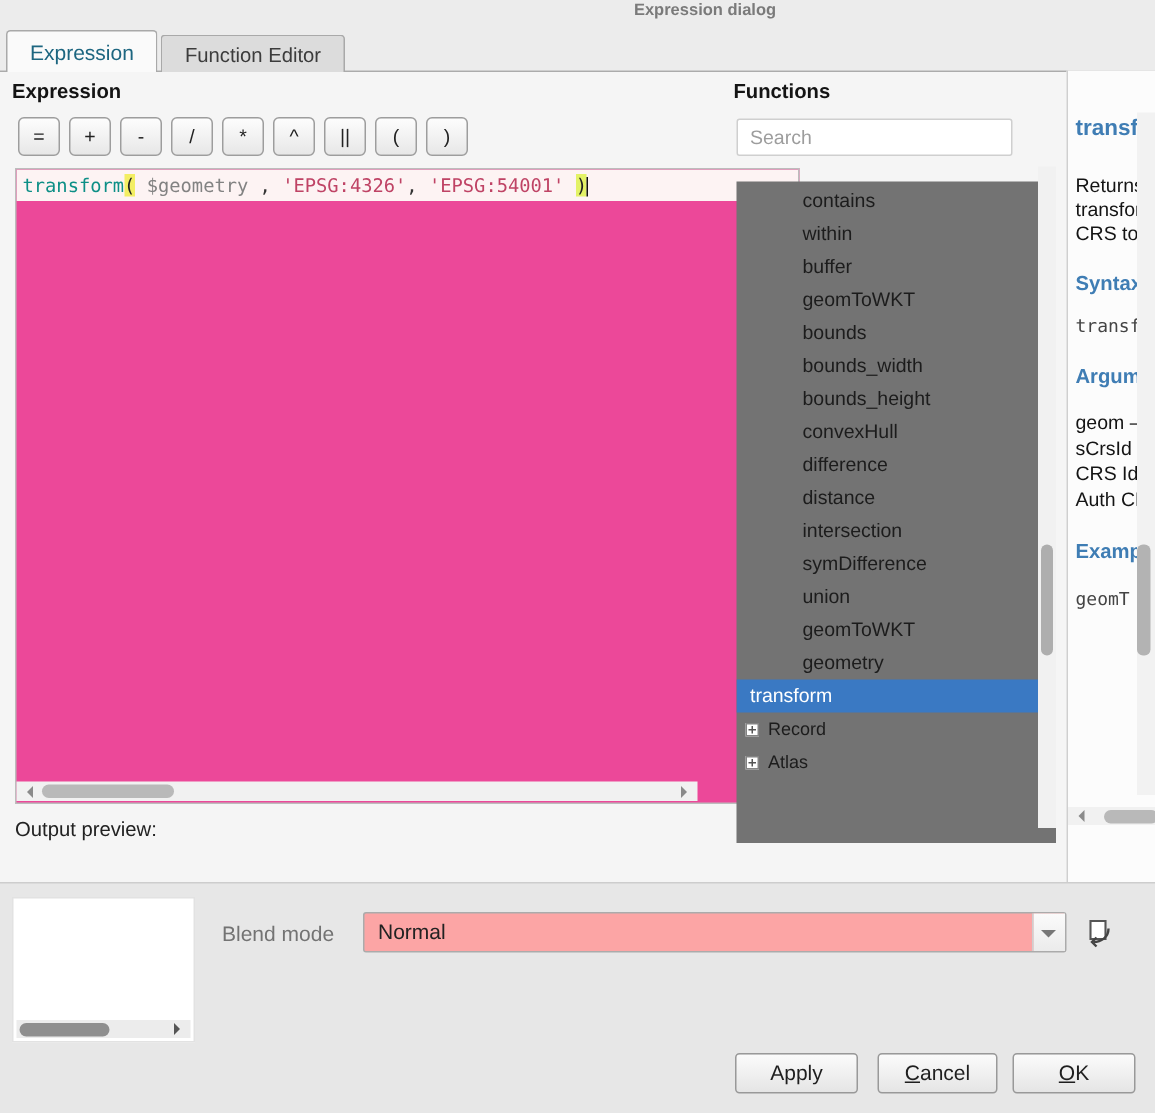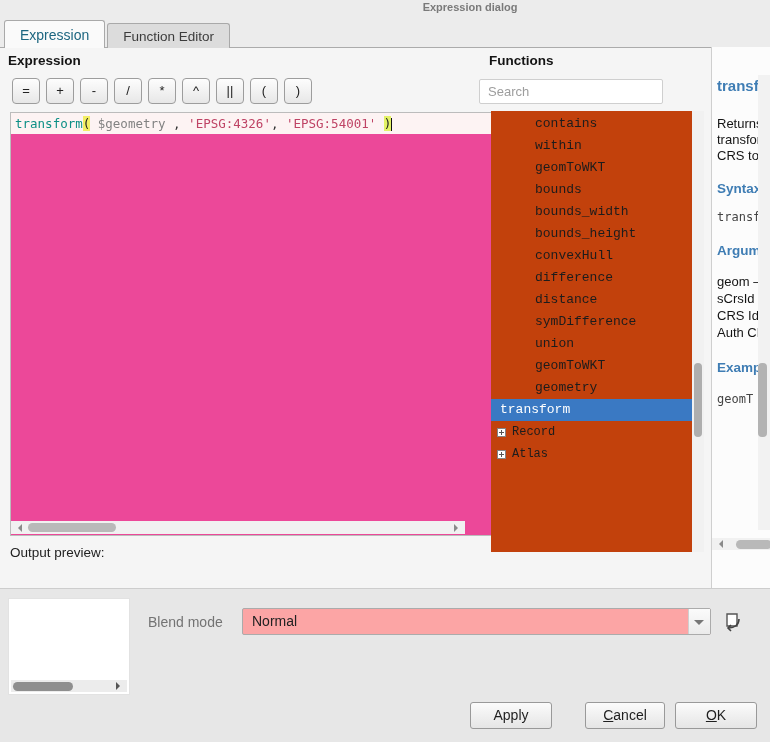--- a/index.html
+++ b/index.html
@@ -57,30 +57,30 @@
   .hscroll { display:flex; align-items:center; background:#f1f1f1; }
   .editor-hscroll { left:11px; top:521px; width:454px; height:13px; }
   .sb-track { position:relative; flex:1; height:100%; }
   .sb-thumb { position:absolute; top:2px; height:9px; background:#b9b9b9; border-radius:5px; }
   .arrow { width:0; height:0; border:4px solid transparent; margin:0 3px; }
   .arrow.left { border-right-color:#8a8a8a; }
   .arrow.right { border-left-color:#8a8a8a; }
   .arrow.dark.right { border-left-color:#555; }
 
   .output-preview { left:10px; top:545px; font-size:13.5px; color:#222; }
-  .search-box { left:479px; top:79px; width:184px; height:25px; }
+  .search-box { left:491px; top:79px; width:184px; height:25px; }
   .search-box input {
     width:100%; height:100%; border:1px solid #cfcfcf; border-radius:2px;
     background:#fff; padding:0 8px; font-size:13px; color:#333;
     font-family:"Liberation Sans", sans-serif; outline:none;
   }
   .search-box input::placeholder { color:#9d9d9d; }
 
-  .fn-list { left:491px; top:111px; width:213px; height:441px;
-    background:#c2410c; overflow:hidden; padding-top:2px;font-family:Liberation Mono, monospace; }
+  .fn-list { left:491px; top:121px; width:213px; height:441px;
+    background:#737373; overflow:hidden; padding-top:2px; }
   .fn-item { height:22px; line-height:22px; padding-left:44px; font-size:13px; color:#1c1c1c; cursor:default; }
   .fn-item.selected { background:#3a79c3; color:#fff; padding-left:9px; }
   .fn-group { height:22px; display:flex; align-items:center; gap:6px; padding-left:6px; font-size:12px; color:#1c1c1c; }
   .expander { position:relative; width:9px; height:9px; border:1px solid #848484; background:#fff; flex:0 0 auto; }
   .expander::before { content:""; position:absolute; left:1px; right:1px; top:3px; height:1px; background:#555; }
   .expander::after  { content:""; position:absolute; top:1px; bottom:1px; left:3px; width:1px; background:#555; }
 
   .fn-vscroll { left:692px; top:111px; width:12px; height:441px; background:#f1f1f1; }
   .fn-vscroll .vthumb { position:absolute; left:2px; top:252px; width:8px; height:74px; background:#aeaeae; border-radius:4px; }
 
@@ -112,21 +112,21 @@
     border:5px solid transparent; border-top-color:#777; }
 
   .dd-icon { left:721px; top:610px; width:24px; height:24px; cursor:default; }
 
   .btn {
     top:702px; height:27px; line-height:25px; text-align:center;
     background:linear-gradient(#fbfbfb,#e5e5e5); border:1px solid #999;
     border-radius:3px; font-size:14px; color:#1f1f1f; cursor:default;
   }
   .btn.mnemonic::first-letter { text-decoration:underline; }
-  .btn-apply { left:470px; width:82px; }
+  .btn-apply { left:490px; width:82px; }
   .btn-cancel { left:585px; width:80px; }
   .btn-ok { left:675px; width:82px; }
 </style>
 </head>
 <body>
 
 <div class="window">
 
   <div class="dialog-title">Expression dialog</div>
 
@@ -168,27 +168,29 @@
 
   <div class="abs heading" style="left:489px; top:53px;">Functions</div>
 
   <div class="abs search-box">
     <input type="text" placeholder="Search" style="">
   </div>
 
   <div class="abs fn-list">
     <div class="fn-item">contains</div>
     <div class="fn-item">within</div>
+    <div class="fn-item">buffer</div>
     <div class="fn-item">geomToWKT</div>
     <div class="fn-item">bounds</div>
     <div class="fn-item">bounds_width</div>
     <div class="fn-item">bounds_height</div>
     <div class="fn-item">convexHull</div>
     <div class="fn-item">difference</div>
     <div class="fn-item">distance</div>
+    <div class="fn-item">intersection</div>
     <div class="fn-item">symDifference</div>
     <div class="fn-item">union</div>
     <div class="fn-item">geomToWKT</div>
     <div class="fn-item">geometry</div>
     <div class="fn-item selected">transform</div>
     <div class="fn-group">
       <span class="expander"></span>
       <span>Record</span>
     </div>
     <div class="fn-group">

